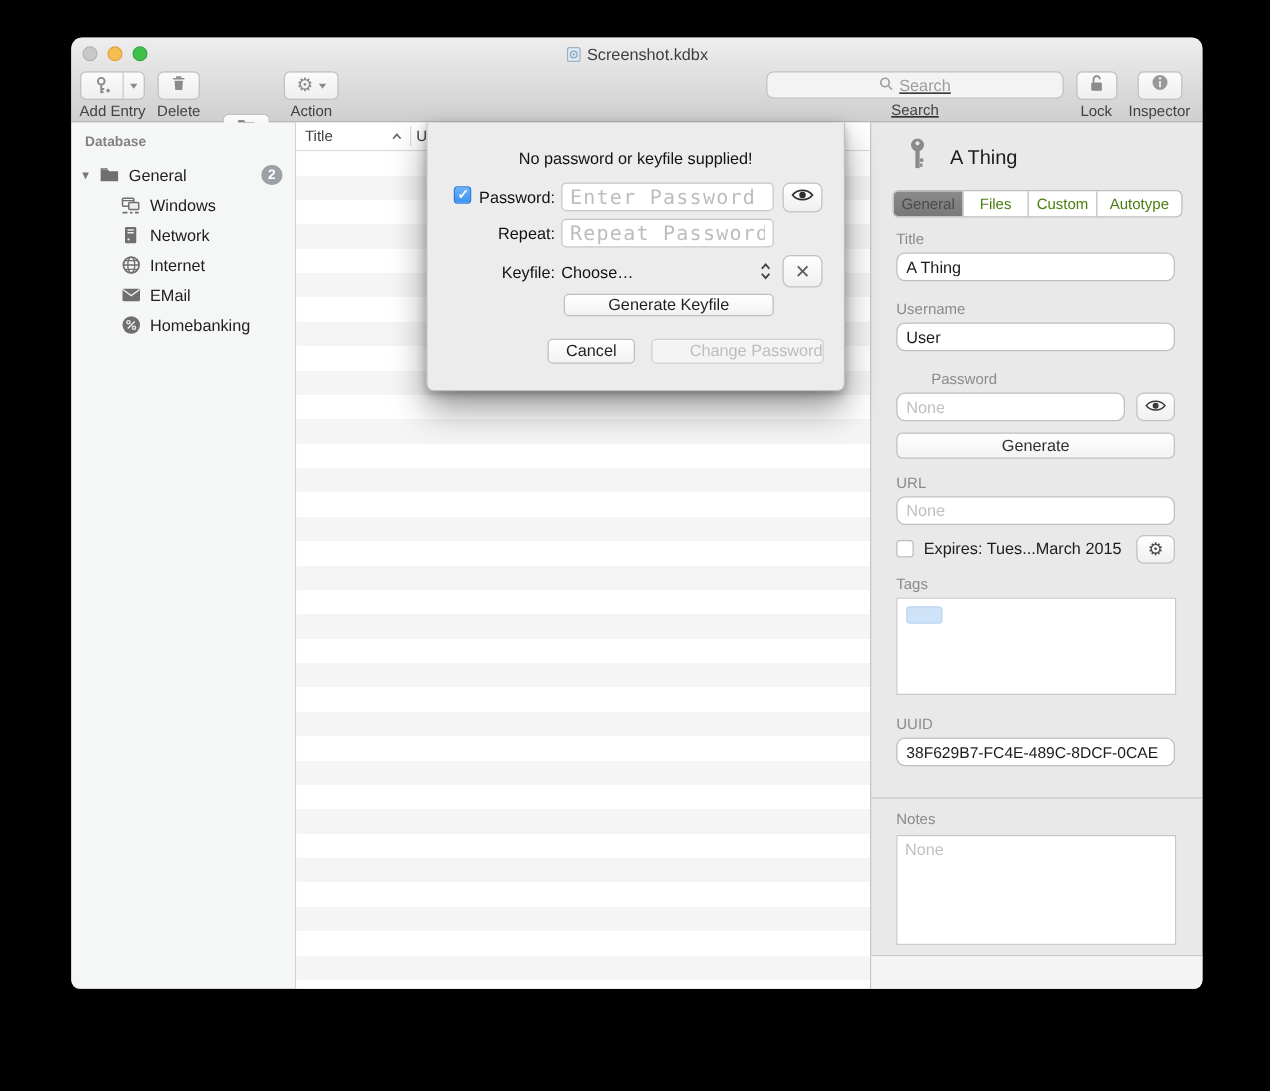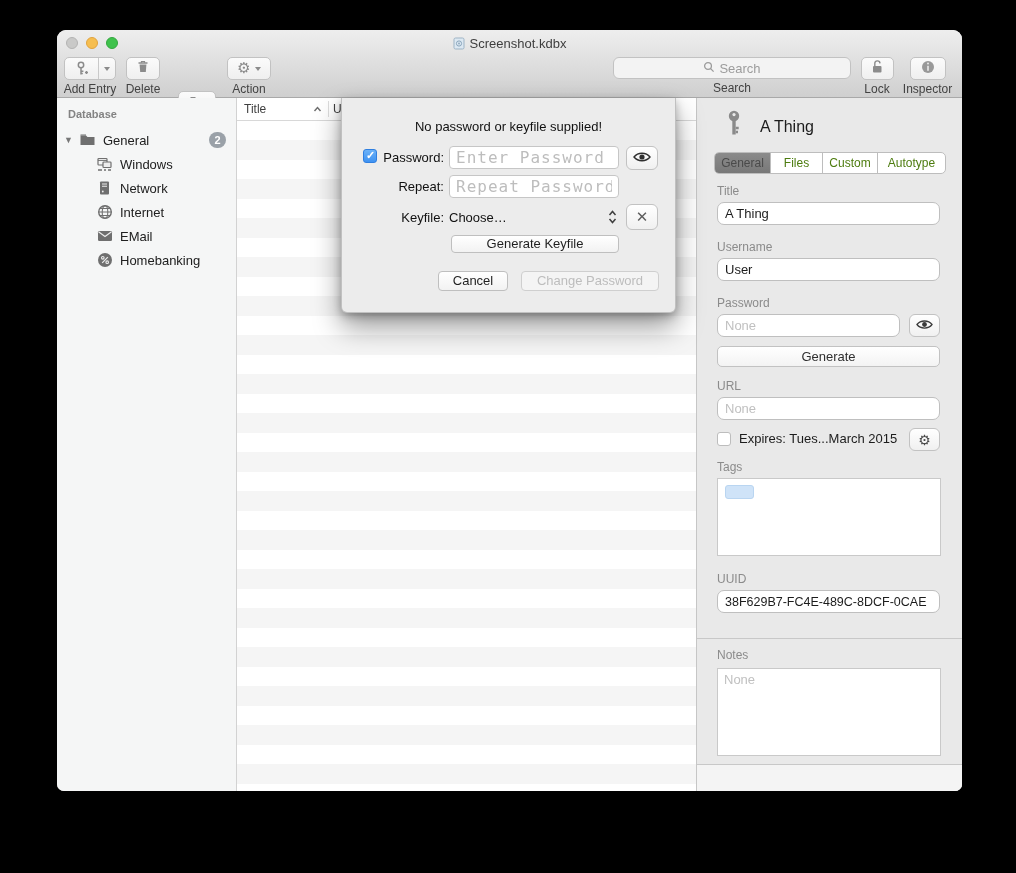--- a/index.html
+++ b/index.html
@@ -198,21 +198,21 @@
       </div>
 
       <div class="tb-group" style="left:168px; width:48px;">
         <div class="tb-btn" style="width:44px; margin:0 auto; gap:4px;">
           <span class="gear-glyph toolbar-gear">⚙</span>
           <span class="chev"></span>
         </div>
         <div class="tb-label">Action</div>
       </div>
 
-      <div class="tb-group" style="left:556px; width:238px;">
+      <div class="tb-group" style="left:556px; width:238px;text-decoration:underline;">
         <div class="search-field">
           <span>
             <svg width="12" height="12" viewBox="0 0 12 12">
                 <circle cx="5" cy="5" r="3.4" fill="none" stroke="#9c9c9c" stroke-width="1.3"></circle>
                 <path d="M7.6 7.6 L10.6 10.6" stroke="#9c9c9c" stroke-width="1.3"></path>
               </svg>
           </span>
           <span class="ph">Search</span>
         </div>
         <div class="tb-label">Search</div>
@@ -345,21 +345,21 @@
         <span class="s s-custom">Custom</span>
         <span class="s">Autotype</span>
       </div>
 
       <div class="ins-label" style="top:86px;">Title</div>
       <input class="ins-field" style="top: 104px;" value="A Thing">
 
       <div class="ins-label" style="top:142px;">Username</div>
       <input class="ins-field" style="top: 160px;" value="User">
 
-      <div class="ins-label" style="top:198px;">Password</div>
+      <div class="ins-label" style="top:198px;margin-left:28px;">Password</div>
       <input class="ins-field short" style="top: 216px;" placeholder="None">
       <div class="sq-btn" style="top:216px;">
         <span>
           <svg width="17" height="11" viewBox="0 0 17 11">
               <path d="M1 5.5 C4.5 0.8 12.5 0.8 16 5.5 C12.5 10.2 4.5 10.2 1 5.5 Z" fill="none" stroke="#3a3a3a" stroke-width="1.3"></path>
               <circle cx="8.5" cy="5.5" r="2.4" fill="#3a3a3a"></circle>
             </svg>
         </span>
       </div>
       <div class="push-btn" style="top:248px;">Generate</div>
@@ -420,16 +420,16 @@
           </svg>
       </span>
     </div>
     <div class="sh-sq-btn" style="top:106px; height:26px;">
       <span class="x-glyph">✕</span>
     </div>
 
     <div class="sh-btn" style="left:109px; top:137px; width:168px; height:18px; line-height:16px;">Generate Keyfile</div>
 
     <div class="sh-btn" style="left:96px; top:173px; width:70px;">Cancel</div>
-    <div class="sh-btn disabled" style="left:179px; top:173px; width:138px;">Change Password</div>
+    <div class="sh-btn disabled" style="left:179px; top:173px; width:138px;text-align:right;">Change Password</div>
   </div>
 
 </div>
 
 </body></html>

